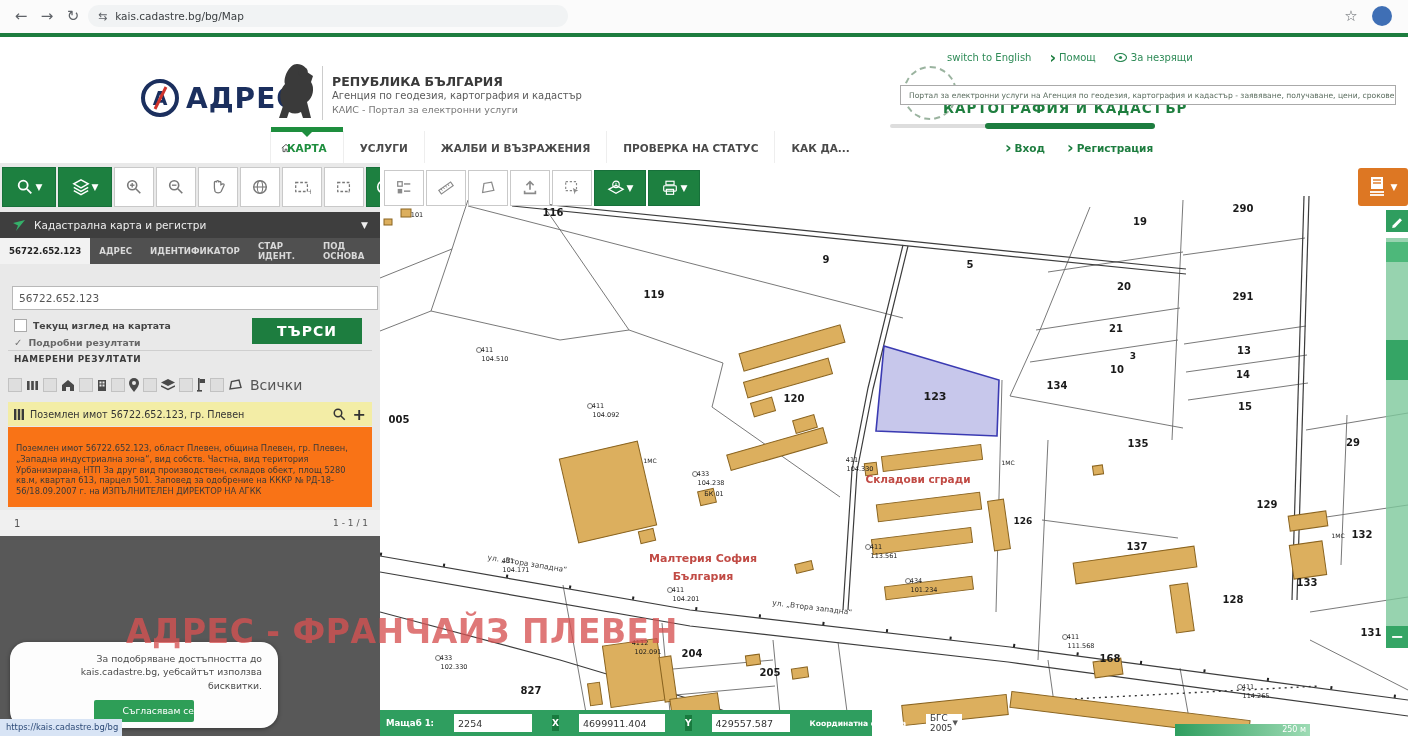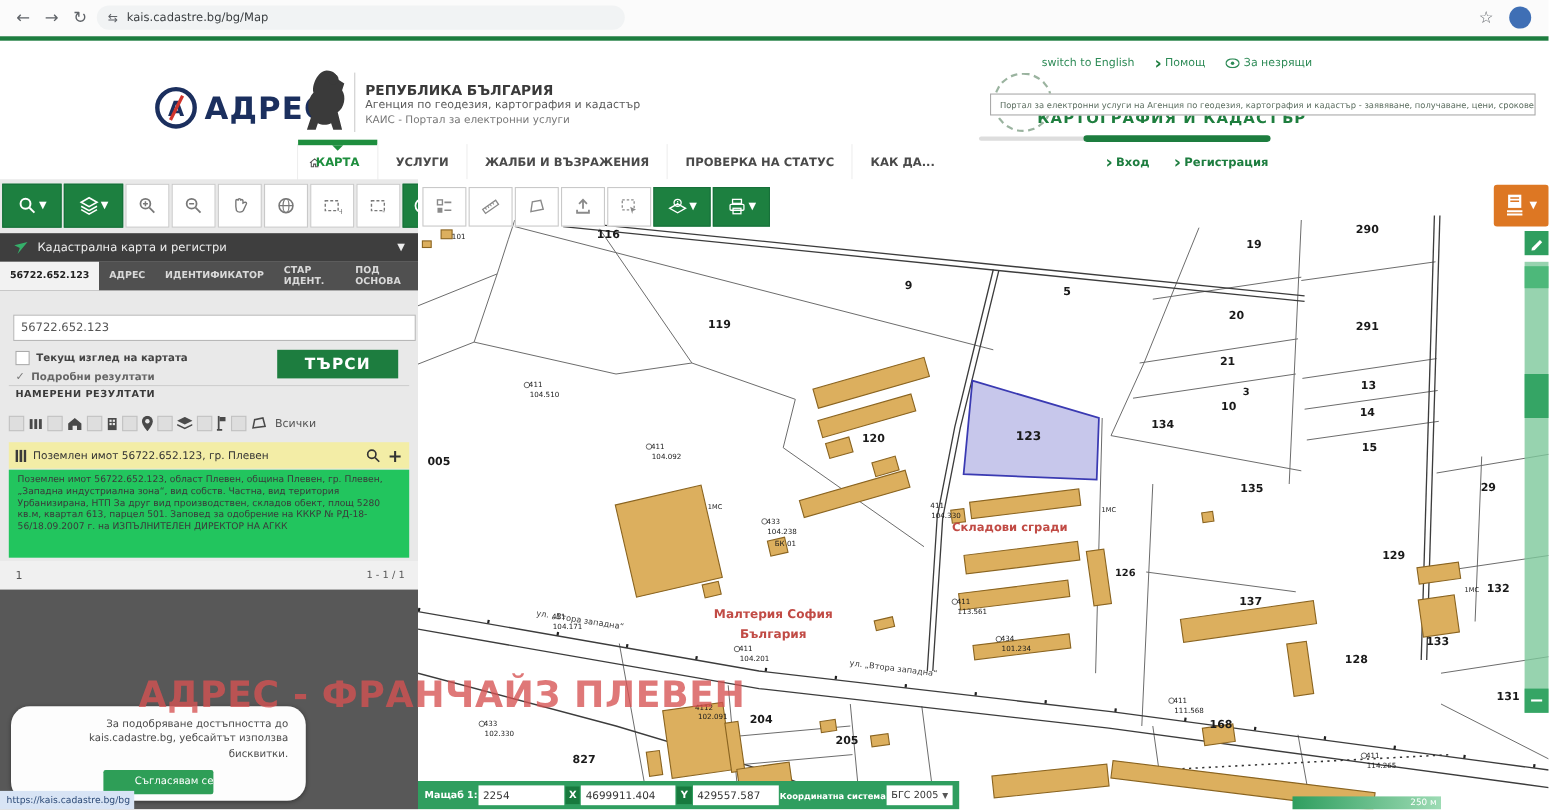--- a/index.html
+++ b/index.html
@@ -47,41 +47,41 @@
   .formlabel{font-size:10px;font-weight:bold;color:#333;}
   #kw-input{left:12px;top:286px;width:352px;height:22px;border:1px solid #b8b8b8;background:#fff;font-size:10.5px;color:#555;padding:0 6px;font-family:"DejaVu Sans",sans-serif;}
   .cb{width:11px;height:11px;background:#fff;border:1px solid #aaa;display:inline-block;}
   .cb-label{font-size:9.3px;font-weight:bold;color:#444;}
   #search-btn{left:252px;top:318px;width:110px;height:26px;background:#1d7d3f;color:#fff;font-size:14px;font-weight:bold;text-align:center;line-height:26px;letter-spacing:1px;}
   #results-label{left:14px;top:354px;font-size:8.8px;font-weight:bold;color:#3a3a3a;letter-spacing:.5px;}
   #filters{left:8px;top:372px;width:364px;height:26px;gap:4px;}
   .fcb{width:12px;height:12px;background:#dedede;border:1px solid #c2c2c2;}
   .ficon{color:#4a4a4a;}
   #result-row{left:8px;top:402px;width:364px;height:24px;background:#f3eda6;gap:6px;padding:0 6px;box-sizing:border-box;}
-  #result-text{left:8px;top:427px;width:364px;height:80px;background:#22c55e;font-size:8.3px;color:#3a3a3a;line-height:1.3;padding:3px 8px;box-sizing:border-box;}
+  #result-text{left:8px;top:427px;width:364px;height:80px;background:#f97316;font-size:8.3px;color:#3a3a3a;line-height:1.3;padding:16px 8px;box-sizing:border-box;}
   #pager{left:0px;top:510px;width:380px;height:26px;background:#f0f0f0;color:#555;}
   #side-dark{left:0;top:536px;width:380px;height:200px;background:#585858;}
   
   #cookie{left:10px;top:642px;width:268px;height:86px;background:#fdfdfd;box-shadow:0 1px 4px rgba(0,0,0,.4);text-align:right;border-radius:17px;}
   #cookie-msg{font-size:9.3px;color:#4a4a4a;padding:10px 16px 0 16px;line-height:1.45;}
   #cookie-btn{margin:8px auto 0;width:100px;height:22px;background:#2e9e57;color:#fff;font-size:9.2px;line-height:22px;border-radius:2px;}
   #statuspill{left:0;top:719px;width:122px;height:17px;background:#d8e4f5;color:#2c4a77;font-size:8.4px;line-height:17px;padding-left:6px;box-sizing:border-box;}
   
   #mapwrap{left:380px;top:163px;width:1028px;height:573px;background:#fff;}
   #maptoolbar{left:384px;top:170px;gap:2px;}
   .mtb{width:40px;height:36px;background:#fff;border:1px solid #c9c9c9;display:flex;align-items:center;justify-content:center;box-sizing:border-box;color:#8a8a8a;}
   .mtb.green{width:52px;background:#1d8040;border-color:#17703a;color:#fff;}
   #orange-btn{left:1358px;top:168px;width:50px;height:38px;background:#dd7723;border-radius:3px;display:flex;align-items:center;justify-content:center;gap:4px;color:#fff;}
   #slider-strip{left:1386px;top:238px;width:22px;height:410px;background:rgba(125,200,155,.8);}
   #slider-pencil{left:1386px;top:210px;width:22px;height:22px;background:#2f9e5f;display:flex;align-items:center;justify-content:center;}
   #slider-top{left:1386px;top:242px;width:22px;height:20px;background:#4db87a;}
   #slider-handle{left:1386px;top:340px;width:22px;height:40px;background:#35a565;}
   #slider-minus{left:1386px;top:626px;width:22px;height:22px;background:#35a565;color:#fff;text-align:center;line-height:22px;font-weight:bold;}
   
-  #coordbar{left:380px;top:710px;width:492px;height:26px;background:#2f9e5f;display:flex;align-items:center;gap:1px;padding:0 6px;box-sizing:border-box;}
+  #coordbar{left:380px;top:710px;width:492px;height:26px;background:#2f9e5f;display:flex;align-items:center;gap:20px;padding:0 6px;box-sizing:border-box;}
   .coord-label{color:#fff;font-size:8.6px;font-weight:bold;white-space:nowrap;}
   .coord-input{height:18px;border:none;background:#ffffff;font-size:9.5px;color:#333;padding:0 4px;font-family:"DejaVu Sans",sans-serif;}
   .coord-chip{width:16px;height:16px;background:#187a3e;color:#fff;font-size:9px;font-weight:bold;text-align:center;line-height:16px;}
   #scalebar{left:1175px;top:724px;width:135px;height:16px;background:linear-gradient(to right,#2f9e5f,#9ddbb4);color:#fff;font-size:8px;text-align:right;line-height:12px;padding-right:4px;box-sizing:border-box;}
   #watermark{left:126px;top:612px;font-size:33px;font-weight:bold;color:rgba(214,82,82,.78);letter-spacing:.5px;white-space:nowrap;z-index:60;pointer-events:none;}
   svg.icon{display:block;}
 </style>
 </head>
 <body>
 
@@ -331,21 +331,21 @@
           <path d="M2.6 1 H8 V5 H2.6 Z" fill="#4a4a4a"></path>
           <rect x="0" y="12" width="5" height="1.6" fill="#4a4a4a"></rect>
         </svg>
       </span>
     <span class="fcb"></span>
     <span class="ficon">
         <svg class="icon" width="14" height="12" viewBox="0 0 14 12">
           <path d="M2 10 L3.5 2.5 L11 1 L13 8.5 Z" fill="none" stroke="#4a4a4a" stroke-width="1.4"></path>
         </svg>
       </span>
-    <span style="font-size:10px;color:#555;margin-left:4px;">Всички</span>
+    <span style="font-size:14px;color:#555;margin-left:4px;">Всички</span>
   </div>
 
   <div class="ab flex" id="result-row">
     <span>
         <svg class="icon" width="10" height="13" viewBox="0 0 10 13">
           <rect x="0" y="1" width="2.4" height="11" fill="#3a3a3a"></rect>
           <rect x="3.8" y="1" width="2.4" height="11" fill="#3a3a3a"></rect>
           <rect x="7.6" y="1" width="2.4" height="11" fill="#3a3a3a"></rect>
         </svg>
       </span>

